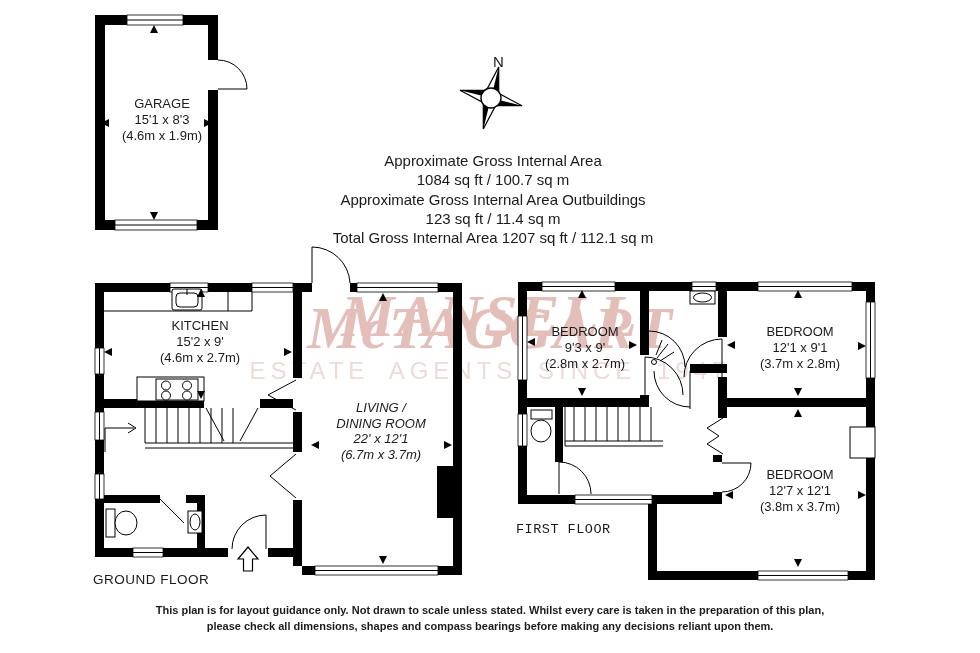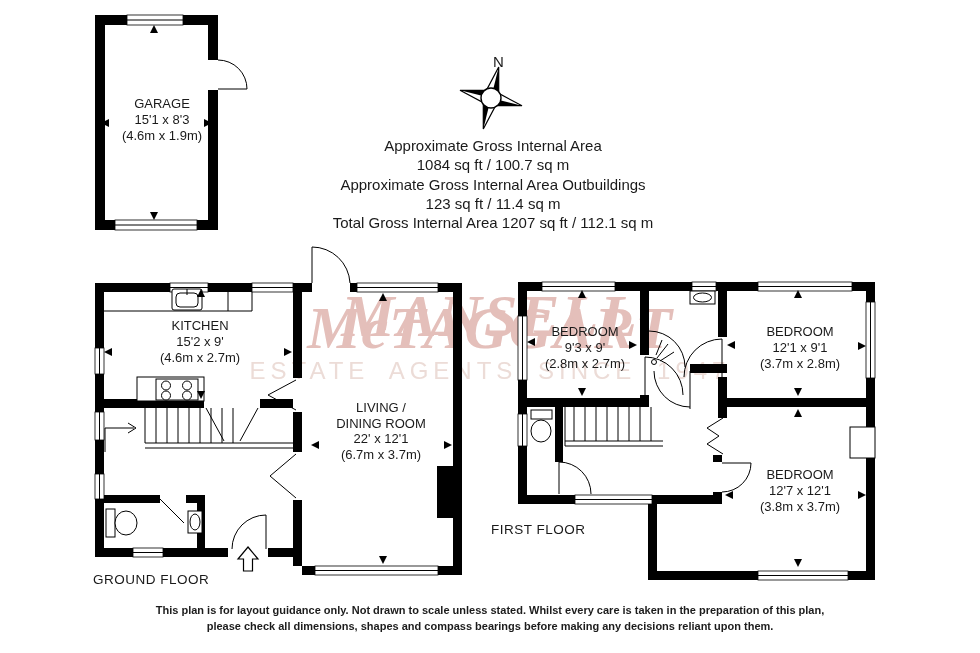--- a/index.html
+++ b/index.html
@@ -1,21 +1,21 @@
 <!DOCTYPE html>
 <html><head>
 <meta charset="utf-8">
 <style>
   html,body{margin:0;padding:0;background:#ffffff;}
   .page{position:relative;width:980px;height:653px;background:#fff;overflow:hidden;
         font-family:"Liberation Sans", sans-serif;color:#1a1a1a;}
   .abs{position:absolute;}
   .room-label{text-align:center;font-size:13px;line-height:16px;white-space:nowrap;}
   .floor-label{font-size:13.5px;letter-spacing:.5px;}
-  .area-text{font-size:15px;line-height:19.3px;text-align:center;white-space:nowrap;}
+  .area-text{font-size:15px;line-height:19.3px;text-align:center;white-space:nowrap;margin-top:15px;}
   .footer-text{font-size:11px;line-height:15.5px;text-align:center;color:#1c1c1c;white-space:nowrap;font-weight:bold;}
   .wm-serif{font-family:"Liberation Serif", serif;font-style:italic;font-weight:bold;
             font-size:60px;letter-spacing:2px;color:#e4bfba;text-align:center;white-space:nowrap;}
   .wm-sans{font-size:24px;letter-spacing:5px;word-spacing:9px;color:#ecdcd7;text-align:center;white-space:nowrap;}
   .n-label{font-size:15px;}
   svg .wall{fill:#000;stroke:none;}
   svg .win{fill:#fff;stroke:#000;stroke-width:0.8;}
   svg .thin{stroke:#000;stroke-width:1;fill:none;}
   svg .arc{stroke:#000;stroke-width:1;fill:none;}
   svg .fix{stroke:#000;stroke-width:1;fill:#fff;}
@@ -337,21 +337,21 @@
     <div>15'1 x 8'3</div>
     <div>(4.6m x 1.9m)</div>
   </div>
 
   <div class="abs room-label" style="left:130px;top:318px;width:140px;">
     <div>KITCHEN</div>
     <div>15'2 x 9'</div>
     <div>(4.6m x 2.7m)</div>
   </div>
 
-  <div class="abs room-label" style="left:311px;top:400px;width:140px;line-height:15.5px;">
+  <div class="abs room-label" style="left:311px;top:400px;width:140px;line-height:15.5px;font-style:italic;">
     <div>LIVING /</div>
     <div>DINING ROOM</div>
     <div>22' x 12'1</div>
     <div>(6.7m x 3.7m)</div>
   </div>
 
   <div class="abs room-label" style="left:515px;top:324px;width:140px;">
     <div>BEDROOM</div>
     <div>9'3 x 9'</div>
     <div>(2.8m x 2.7m)</div>
@@ -363,20 +363,20 @@
     <div>(3.7m x 2.8m)</div>
   </div>
 
   <div class="abs room-label" style="left:730px;top:467px;width:140px;">
     <div>BEDROOM</div>
     <div>12'7 x 12'1</div>
     <div>(3.8m x 3.7m)</div>
   </div>
 
   <div class="abs floor-label" style="left:93px;top:572px;">GROUND FLOOR</div>
-  <div class="abs floor-label" style="left:491px;top:522px;">FIRST FLOOR</div>
+  <div class="abs floor-label" style="left:516px;top:522px;font-family:Liberation Mono, monospace;">FIRST FLOOR</div>
 
   <div class="abs footer-text" style="left:140px;top:603px;width:700px;">
     <div>This plan is for layout guidance only. Not drawn to scale unless stated. Whilst every care is taken in the preparation of this plan,</div>
     <div>please check all dimensions, shapes and compass bearings before making any decisions reliant upon them.</div>
   </div>
 
 </div>
 
 </body></html>

